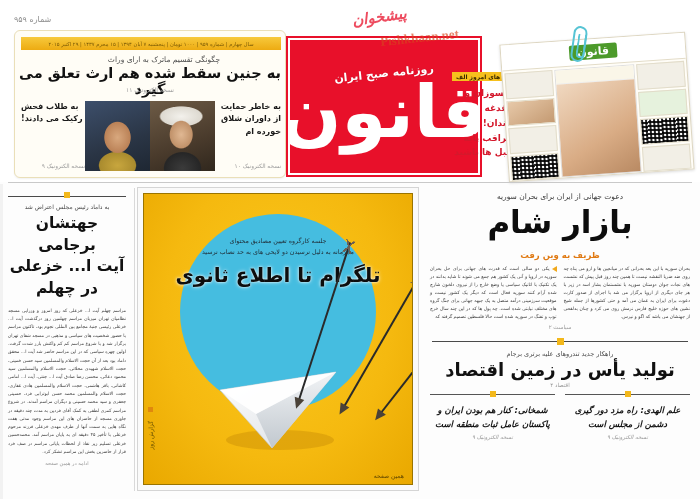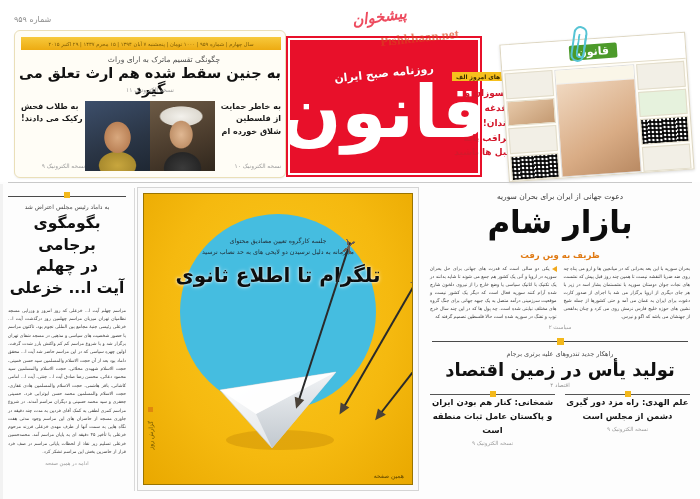--- a/index.html
+++ b/index.html
@@ -290,21 +290,21 @@
   }
   .kicker-s { text-align: center; font-size: 6.5px; color: #4a4a4a; }
   .head-sec {
     text-align: center; font-size: 18px; font-weight: bold;
     color: #111; margin-top: 1px; letter-spacing: -.3px;
   }
   .ref-sec { text-align:center; font-size: 5.5px; color:#999; margin-top: 2px;}
   .two-briefs {
     display: flex; gap: 10px; margin-top: 6px;
   }
-  .brief { flex: 1; position: relative; padding-top: 1px; }
+  .brief { flex: 1; position: relative; padding-top: 9px; font-style: italic; }
   .brief:before {
     content:""; position:absolute; left:0; right:0; top:0;
     height:1px; background:#555;
   }
   .brief:after {
     content:""; position:absolute; left:50%; top:-3px;
     width:6px;height:6px;margin-left:-3px;background:#f3b81b;
   }
   .brief-title {
     text-align: center; font-size: 8.5px; font-weight: bold;
@@ -428,21 +428,21 @@
   <div class="topband">
 
     <div class="issue-line">شماره ۹۵۹</div>
 
     <div class="leftbox">
       <div class="datebar">سال چهارم | شماره ۹۵۹ | ۱۰۰۰ تومان | پنجشنبه ۷ آبان ۱۳۹۴ | ۱۵ محرم ۱۴۳۷ | ۲۹ اکتبر ۲۰۱۵</div>
       <div class="lead-kicker">چگونگی تقسیم ماترک به ارای وراث</div>
       <div class="lead-title">به جنین سقط شده هم ارث تعلق می گیرد</div>
       <div class="lead-ref">نسخه الکترونیک ۱۱</div>
 
-      <div class="side-text s-right">به خاطر حمایت از فلسطین شلاق خورده ام</div>
+      <div class="side-text s-right">به خاطر حمایت از داوران شلاق خورده ام</div>
       <div class="side-ref r-right">نسخه الکترونیک ۱۰</div>
 
       <div class="photo p1">
         <div class="photo-face face-b"></div>
       </div>
       <div class="photo p2">
         <div class="photo-face face-a"></div>
       </div>
 
       <div class="side-text s-left">به طلاب فحش رکیک می دادند!</div>
@@ -559,22 +559,22 @@
           <div class="tg-sidelabel">گزارش روز</div>
           <div class="tg-pagenote">همین صفحه</div>
         </div>
       </div>
     </div>
 
     <div class="col-left">
       <div class="op-sep"></div>
       <div class="op-kicker">به داماد رئیس مجلس اعتراض شد</div>
       <div class="op-head">
-        <div>بگومگوی برجامی</div>
+        <div>جهتشان برجامی</div>
+        <div>آیت ا... خزعلی</div>
         <div>در چهلم</div>
-        <div>آیت ا... خزعلی</div>
       </div>
       <div class="op-body">مراسم چهلم آیت ا... خزعلی که روز امروز و وزرایی مسجد نظامیان تهران میزبان مراسم چهلمین روز درگذشت آیت ا... خزعلی رئیسی جنبهٔ مجامع بین المللی نجوم بود، تاکنون مراسم با حضور شخصیت های سیاسی و مذهبی در مسجد شفای تهران برگزار شد و با شروع مراسم کم کم واکنش بارز شدت گرفت. اولین چهره سیاسی که در این مراسم حاضر شد آیت ا... محقق داماد بود بعد از آن حجت الاسلام والمسلمین سید حسن خمینی، حجت الاسلام شهیدی محلاتی، حجت الاسلام والمسلمین سید محمود دعائی، محسن رضا صادق آیت ا... جنتی، آیت ا... امامی کاشانی، باقر هاشمی، حجت الاسلام والمسلمین هادی غفاری، حجت الاسلام والمسلمین محمد حسن ابوترابی فرد، حسینی جعفری و سید محمد حسینی و دیگران مراسم آمدند. در شروع مراسم کمری لطفی به کمک آقای فردین به مدت چند دقیقه در جاوری مسجد از حاضران های این مراسم وجود مدتی هفت نگاه هایی به سمت آنها از طرف مهدی خزعلی فرزند مرحوم خزعلی با تأخیر ۴۵ دقیقه ای به پایان مراسم آمد. محمدحسین خزعلی تسلیم زیر نفاذ از لحظات پایانی مراسم در صف خرد قرار از حاضرین بخش این مراسم تشکر کرد.</div>
       <div class="op-ref">ادامه در همین صفحه</div>
     </div>
 
   </div>
 </div>
 
 </body></html>

